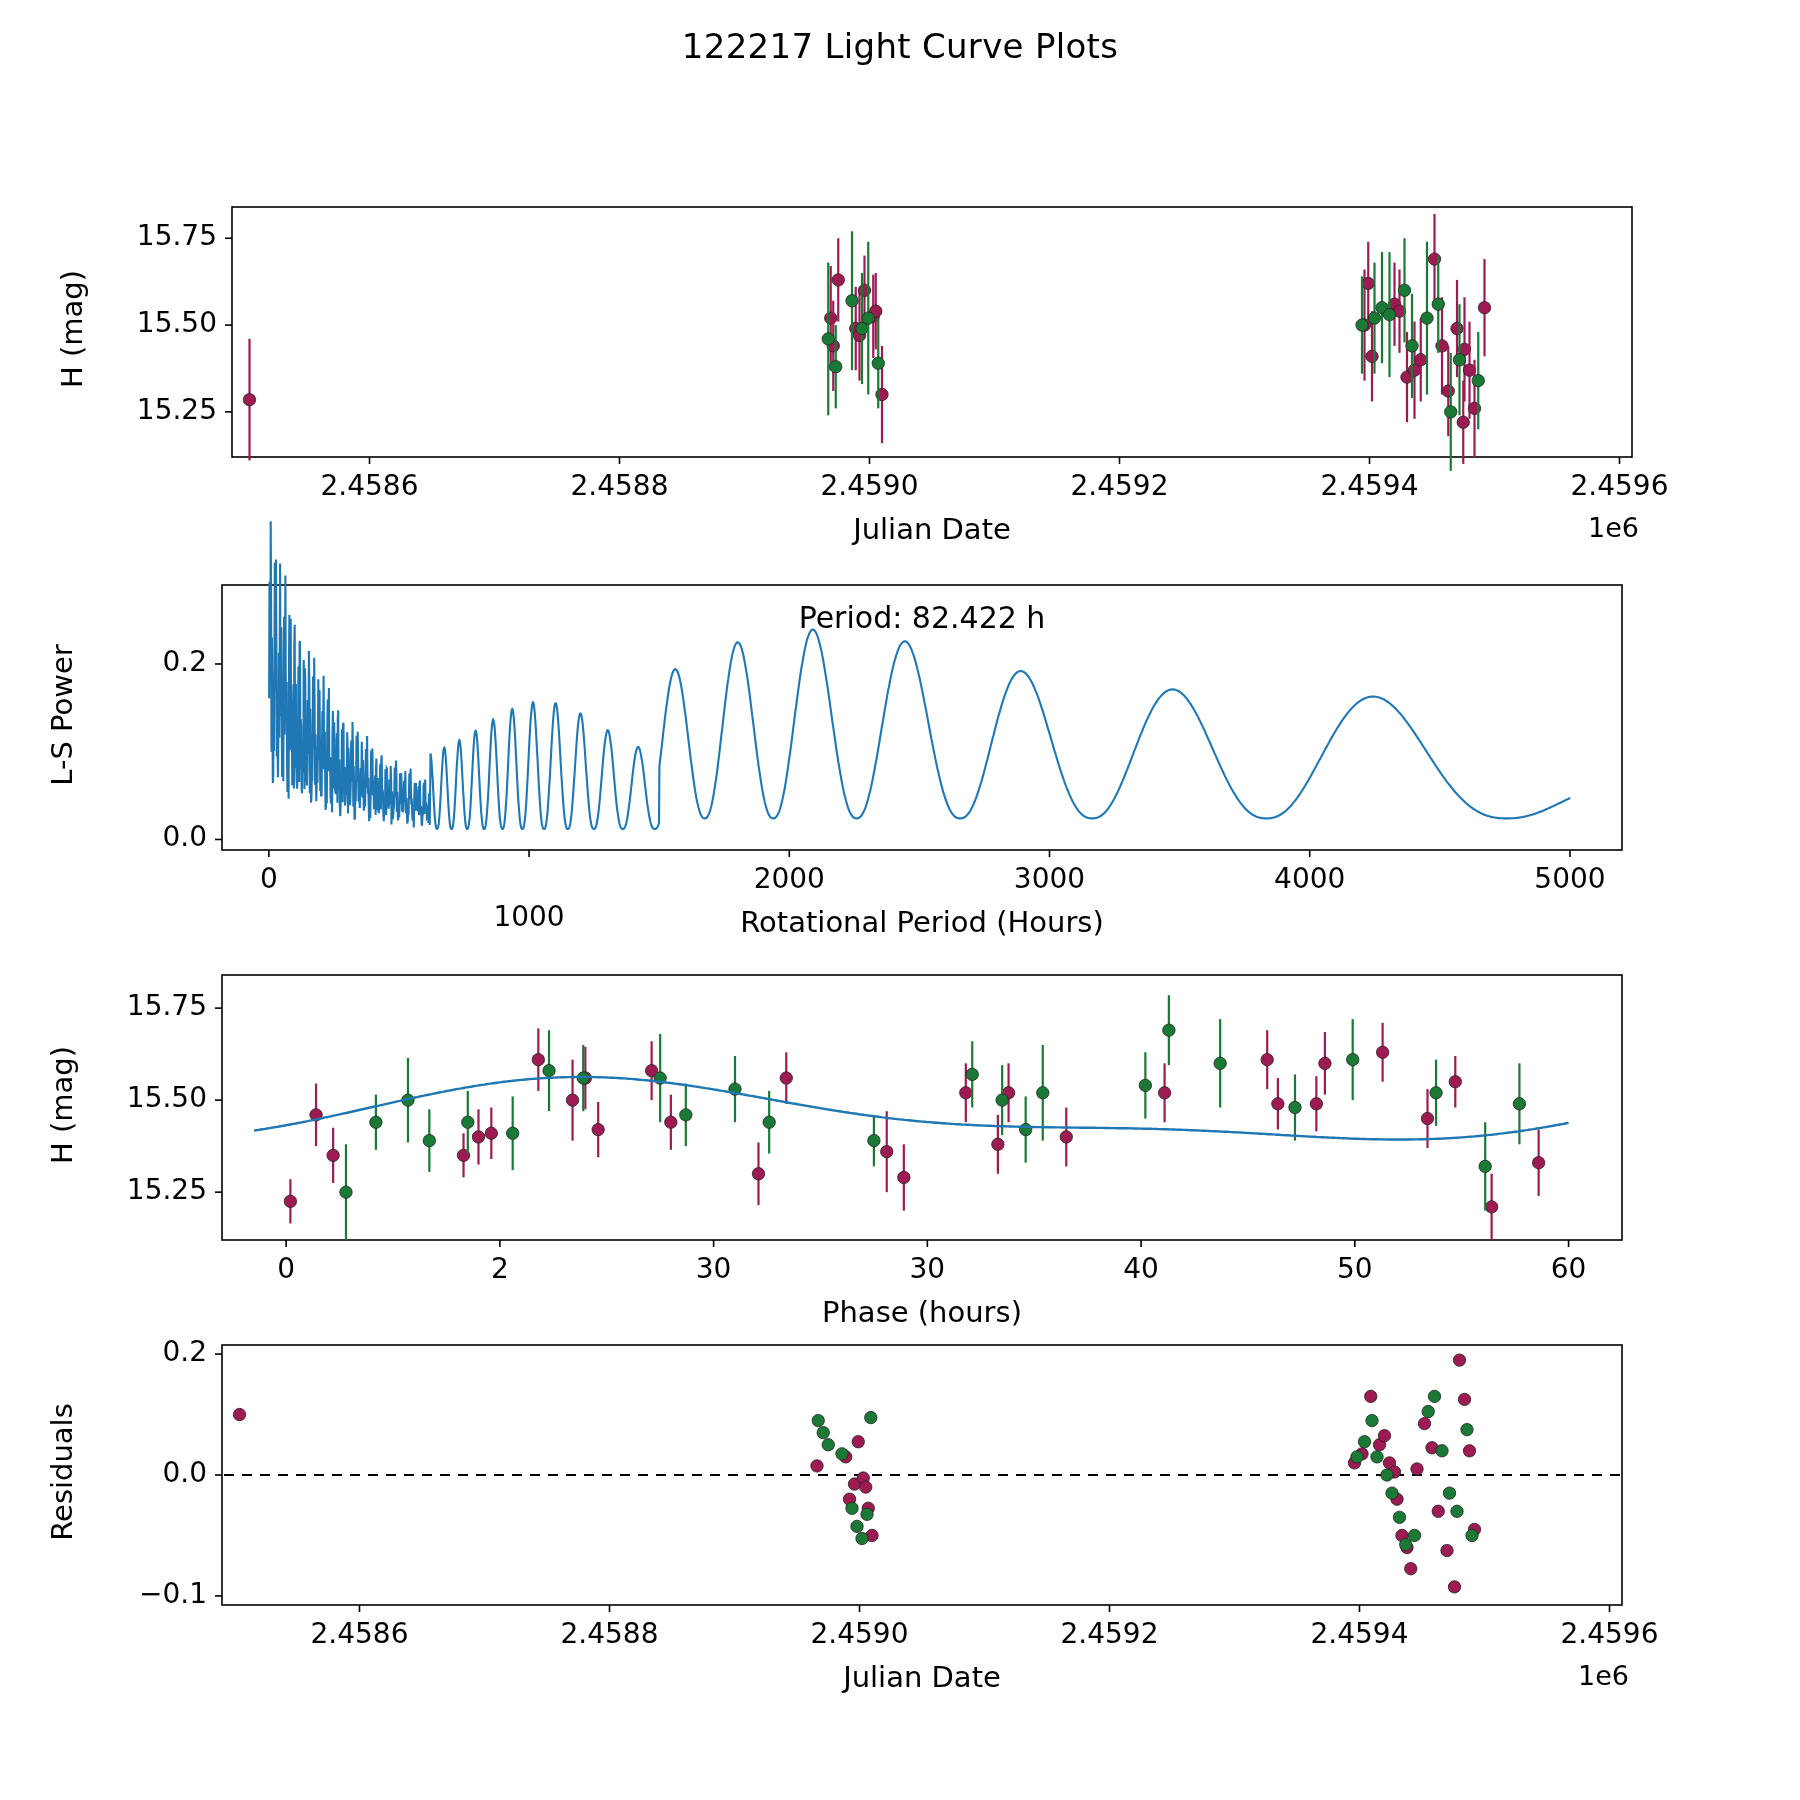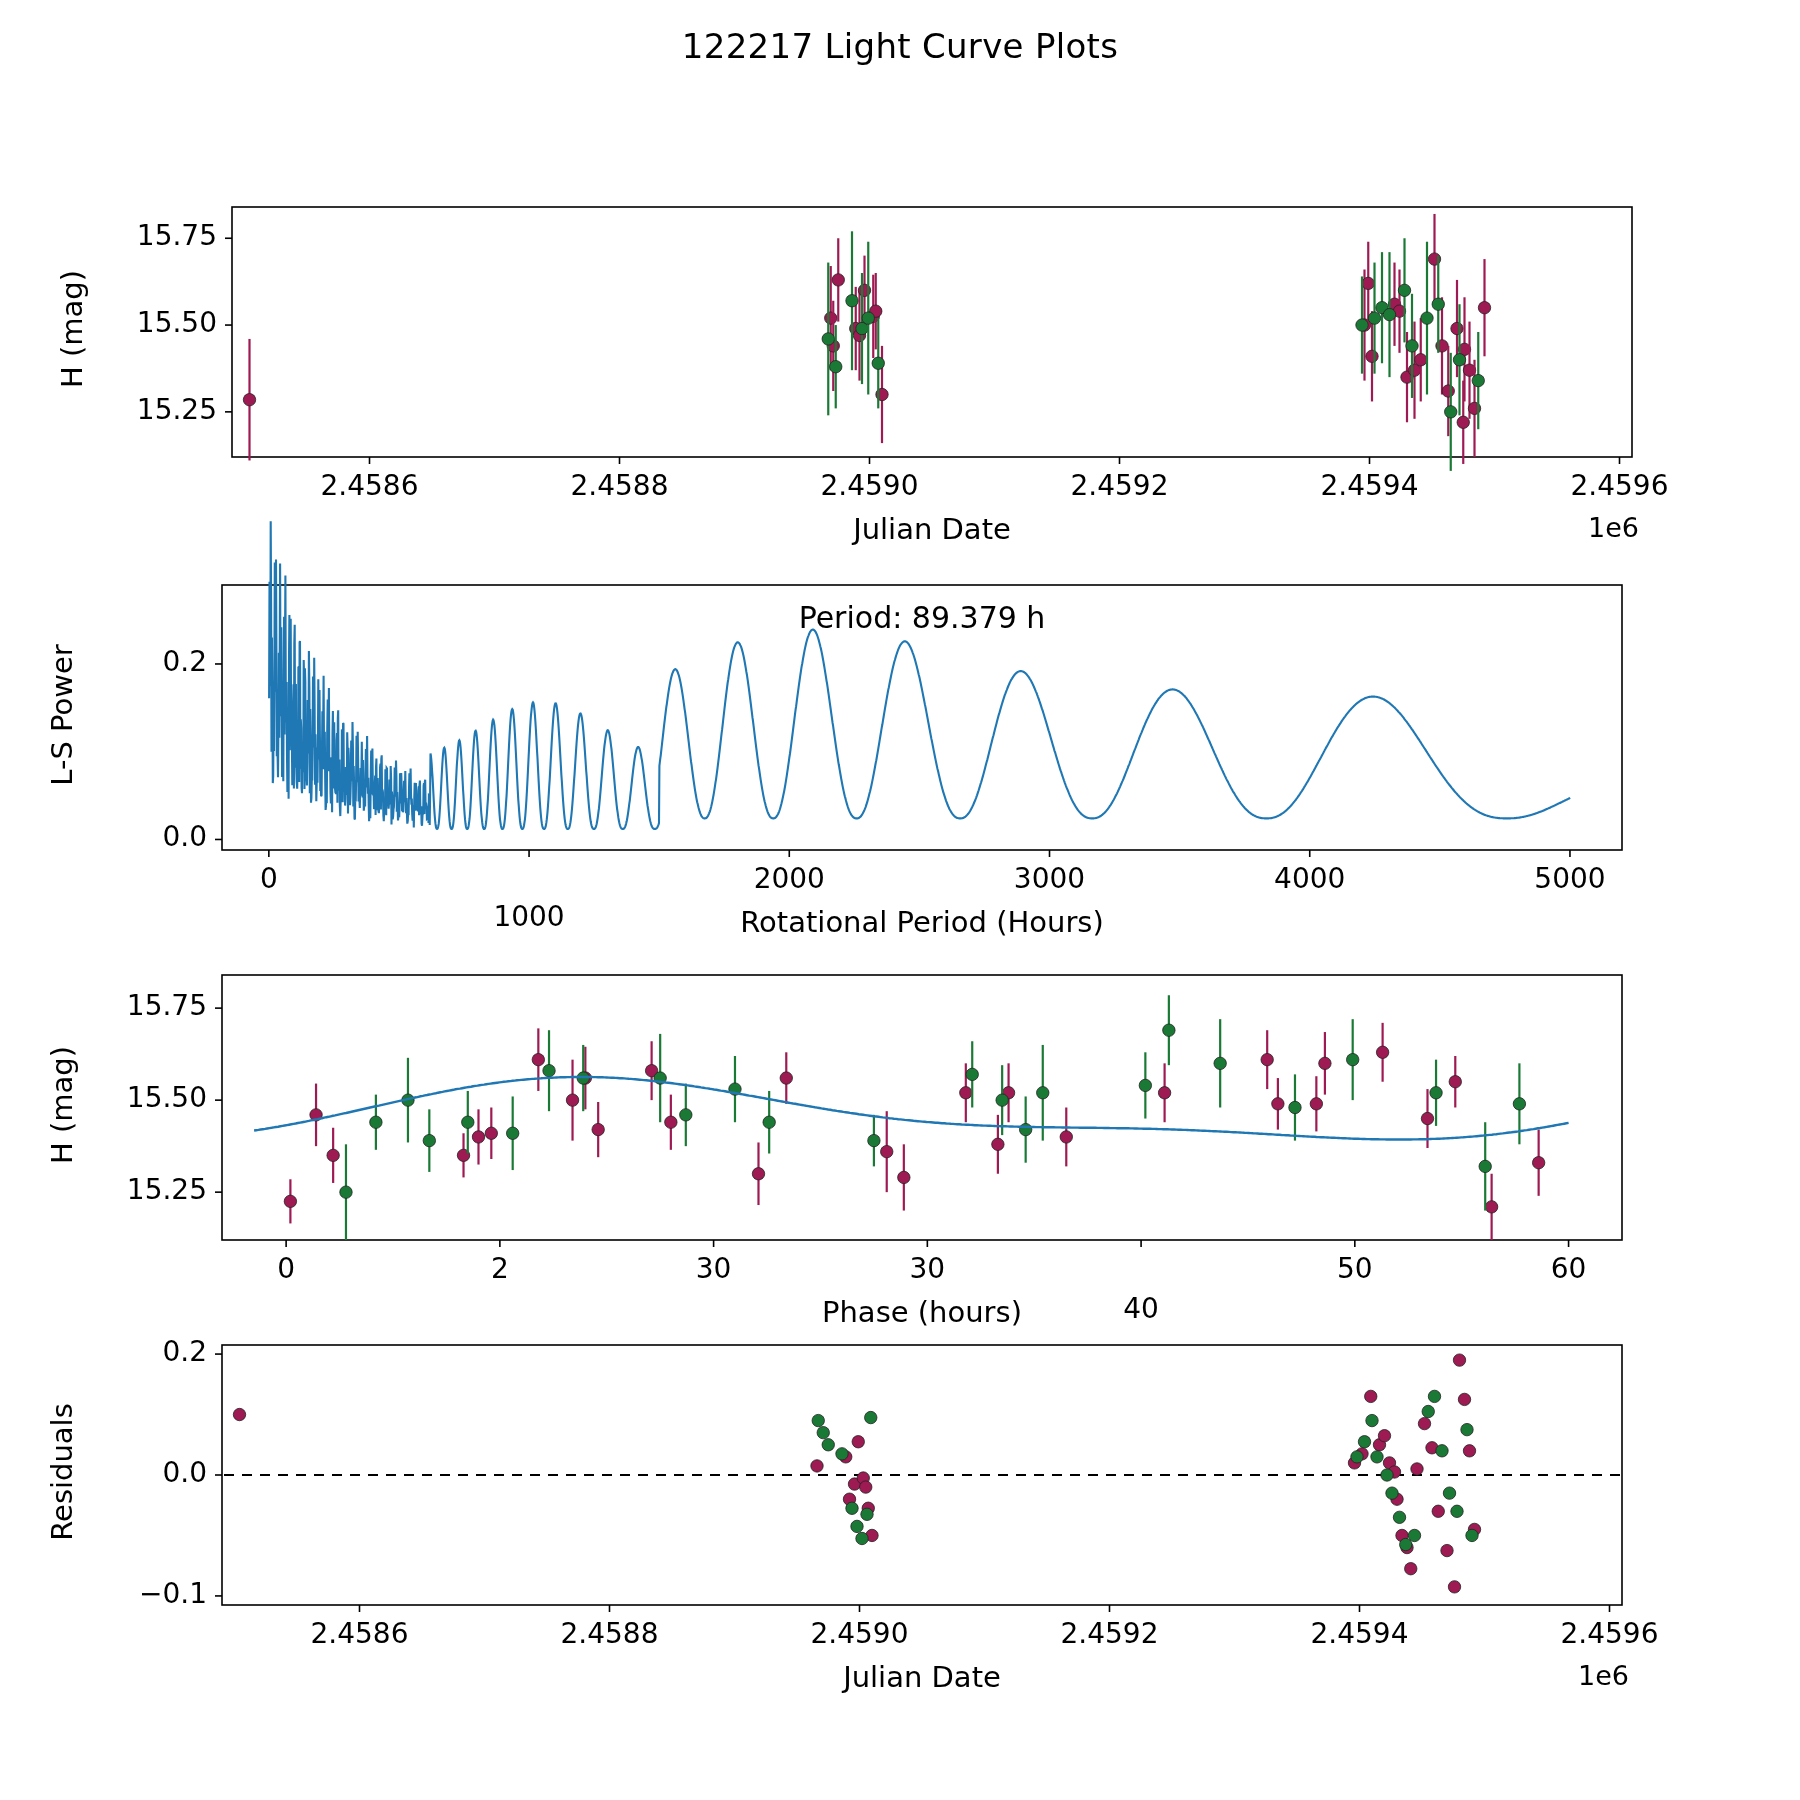--- a/index.html
+++ b/index.html
@@ -354,26 +354,26 @@
       <div class="ticklab " style="left: 188.84px; top: 862px; width: 160px;">0</div>
       <div class="ticklab " style="left: 449.063px; top: 900px; width: 160px;">1000</div>
       <div class="ticklab " style="left: 709.286px; top: 862px; width: 160px;">2000</div>
       <div class="ticklab " style="left: 969.509px; top: 862px; width: 160px;">3000</div>
       <div class="ticklab " style="left: 1229.73px; top: 862px; width: 160px;">4000</div>
       <div class="ticklab " style="left: 1489.96px; top: 862px; width: 160px;">5000</div>
       <div class="ticklab right" style="left: 37px; top: 820.47px; width: 170px;">0.0</div>
       <div class="ticklab right" style="left: 37px; top: 644.974px; width: 170px;">0.2</div>
       <div class="axlabel" style="left: 222px; width: 1400px; top: 905px;">Rotational Period (Hours)</div>
       <div class="ylabel" style="left: -88px; top: 697.5px; width: 300px; text-align: center; transform: rotate(-90deg);">L-S Power</div>
-      <div class="annot" style="left: 662px; top: 600px; width: 520px;">Period: 89.379 h</div>
+      <div class="annot" style="left: 662px; top: 600px; width: 520px;">Period: 82.422 h</div>
       <div class="ticklab " style="left: 206.122px; top: 1252px; width: 160px;">0</div>
       <div class="ticklab " style="left: 419.863px; top: 1252px; width: 160px;">2</div>
       <div class="ticklab " style="left: 633.603px; top: 1252px; width: 160px;">30</div>
       <div class="ticklab " style="left: 847.344px; top: 1252px; width: 160px;">30</div>
-      <div class="ticklab " style="left: 1061.08px; top: 1252px; width: 160px; margin-top: 40px;">40</div>
+      <div class="ticklab " style="left: 1061.08px; top: 1252px; width: 160px;">40</div>
       <div class="ticklab " style="left: 1274.82px; top: 1252px; width: 160px;">50</div>
       <div class="ticklab " style="left: 1488.56px; top: 1252px; width: 160px;">60</div>
       <div class="ticklab right" style="left: 37px; top: 1173.15px; width: 170px;">15.25</div>
       <div class="ticklab right" style="left: 37px; top: 1081.14px; width: 170px;">15.50</div>
       <div class="ticklab right" style="left: 37px; top: 989.125px; width: 170px;">15.75</div>
       <div class="axlabel" style="left: 222px; width: 1400px; top: 1295px;">Phase (hours)</div>
       <div class="ylabel" style="left: -88px; top: 1087.5px; width: 300px; text-align: center; transform: rotate(-90deg);">H (mag)</div>
       <div class="ticklab " style="left: 279.5px; top: 1617px; width: 160px;">2.4586</div>
       <div class="ticklab " style="left: 529.5px; top: 1617px; width: 160px;">2.4588</div>
       <div class="ticklab " style="left: 779.5px; top: 1617px; width: 160px;">2.4590</div>

